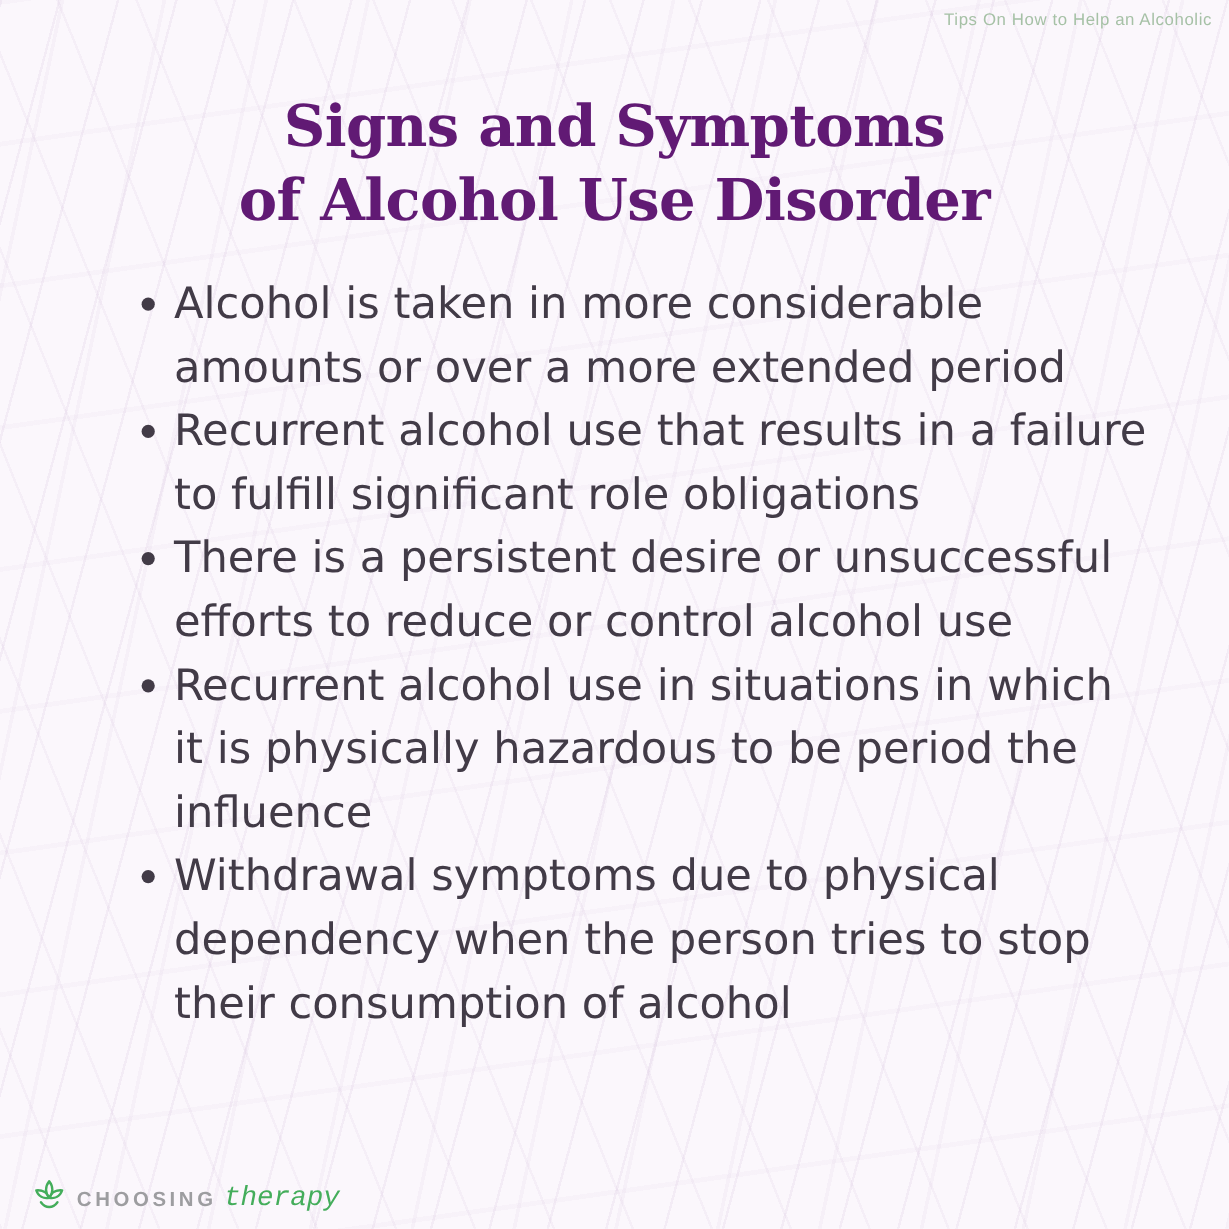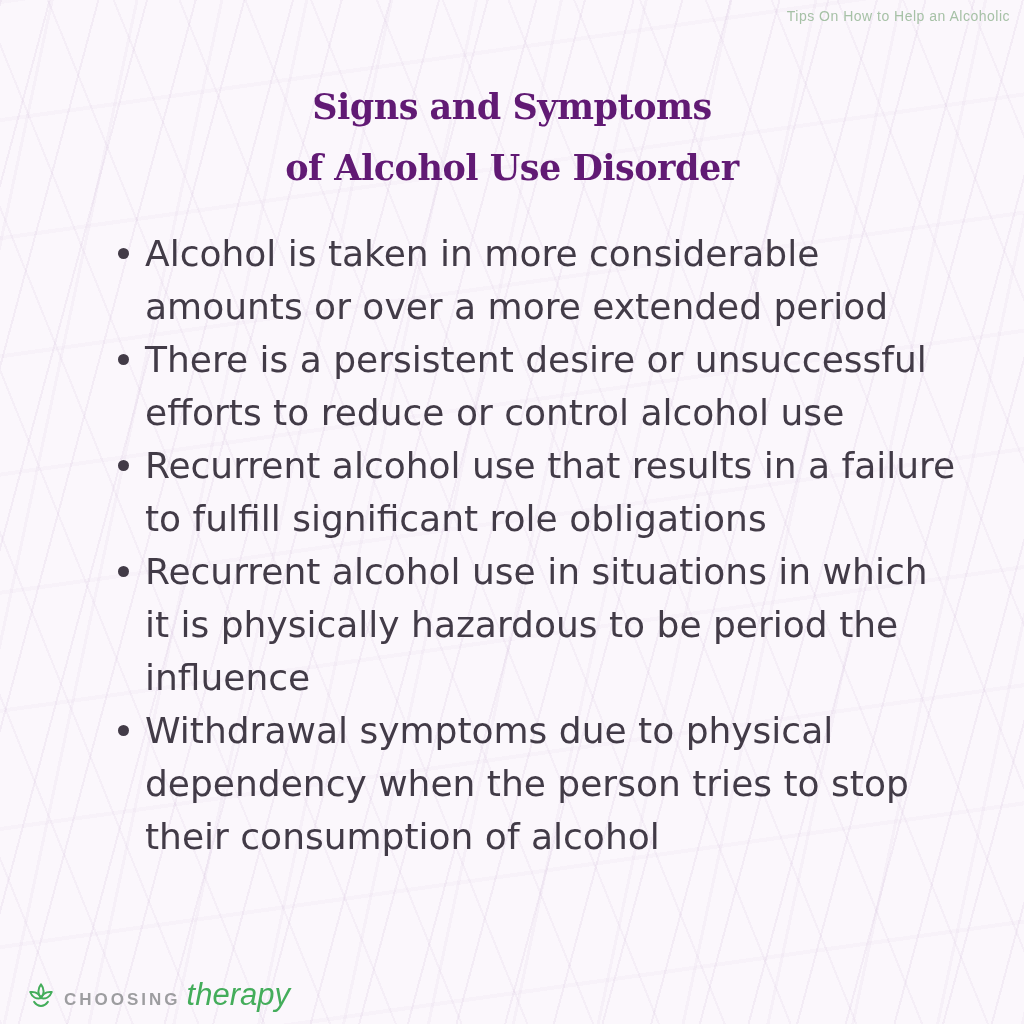--- a/index.html
+++ b/index.html
@@ -27,21 +27,21 @@
   }
   .title {
     position: absolute;
     top: 76px;
     left: 0;
     width: 100%;
     margin: 0;
     text-align: center;
     font-family: "DejaVu Serif", serif;
     font-weight: 700;
-    font-size: 35px;
+    font-size: 48px;
     line-height: 61px;
     color: #611a74;
     letter-spacing: -0.5px;
   }
   .title-line { display: block; }
   .bullets {
     position: absolute;
     top: 227px;
     left: 118px;
     width: 840px;
@@ -74,23 +74,23 @@
   }
   .logo-icon { width: 30px; height: 30px; margin-right: 8px; }
   .brand-choosing {
     font-family: "Liberation Sans", sans-serif;
     font-size: 17px;
     font-weight: 700;
     letter-spacing: 3px;
     color: #9d9da0;
   }
   .brand-therapy {
-    font-family: Liberation Sans, sans-serif;
+    font-family: Liberation Mono, monospace;
     font-style: italic;
-    font-size: 31px;
+    font-size: 23px;
     color: #44ad5b;
     margin-left: 6px;
     line-height: 1;
   }
 </style>
 </head>
 <body>
 
 <div class="page">
 
@@ -101,25 +101,25 @@
     <span class="title-line">of Alcohol Use Disorder</span>
   </h1>
 
   <ul class="bullets">
     <li>
       <span class="dot"></span>
       <span>Alcohol is taken in more considerable amounts or over a more extended period</span>
     </li>
     <li>
       <span class="dot"></span>
-      <span>There is a persistent desire or unsuccessful efforts to reduce or control alcohol use</span>
+      <span>Recurrent alcohol use that results in a failure to fulfill significant role obligations</span>
     </li>
     <li>
       <span class="dot"></span>
-      <span>Recurrent alcohol use that results in a failure to fulfill significant role obligations</span>
+      <span>There is a persistent desire or unsuccessful efforts to reduce or control alcohol use</span>
     </li>
     <li>
       <span class="dot"></span>
       <span>Recurrent alcohol use in situations in which it is physically hazardous to be period the influence</span>
     </li>
     <li>
       <span class="dot"></span>
       <span>Withdrawal symptoms due to physical dependency when the person tries to stop their consumption of alcohol</span>
     </li>
   </ul>

